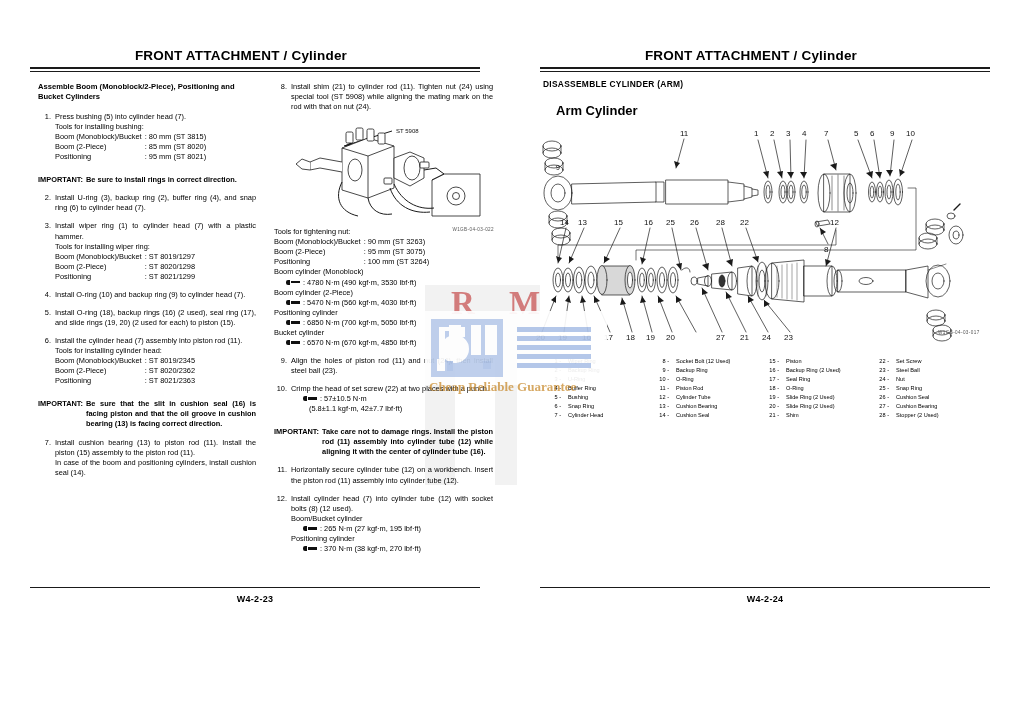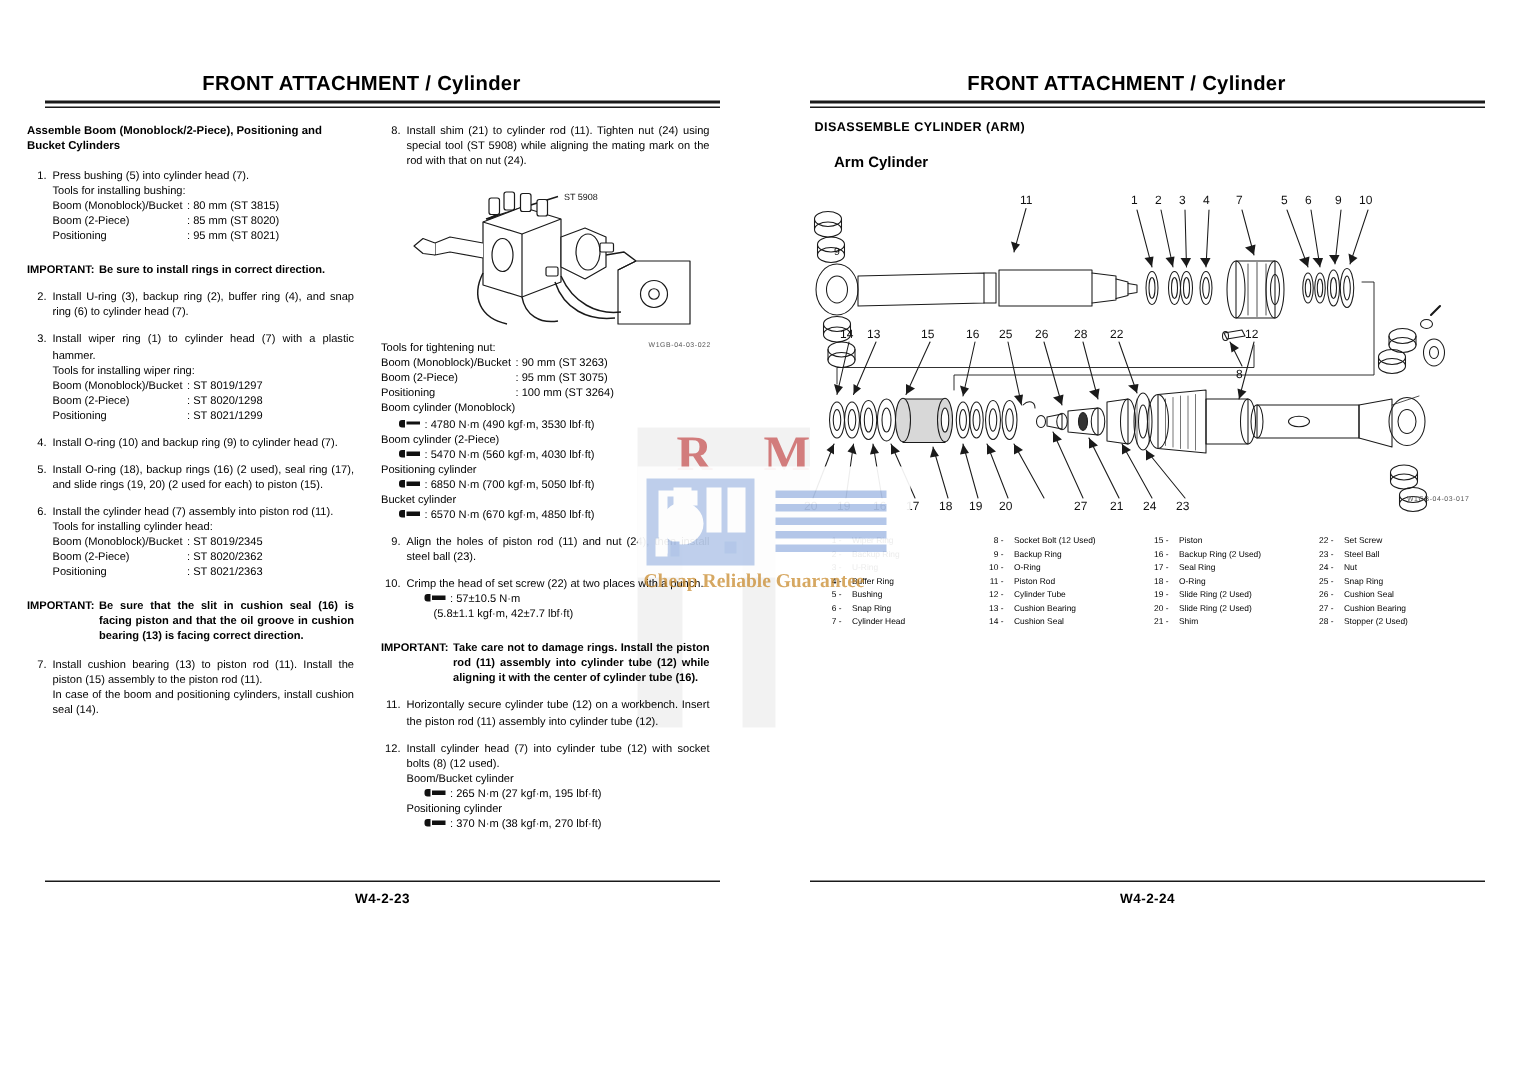--- a/index.html
+++ b/index.html
@@ -27,21 +27,21 @@
     margin:4px 30px 0 30px;border-top:2.2px solid #1a1a1a;
     border-bottom:1px solid #1a1a1a;height:1.5px;
   }
 
   
   .ftr{position:absolute;bottom:26px;left:30px;right:30px;}
   .ftr-rule{border-top:1.6px solid #1a1a1a;}
   .ftr-num{text-align:center;font-weight:bold;font-size:9px;margin-top:6px;letter-spacing:.3px;}
 
   
-  .cols{position:absolute;top:82px;left:18px;width:455px;display:flex;gap:18px;}
+  .cols{position:absolute;top:82px;left:38px;width:455px;display:flex;gap:18px;}
   .col{width:219px;font-size:7.4px;line-height:1.36;}
 
   h2.sec{font-size:7.6px;font-weight:bold;margin:0 0 9px 0;line-height:1.38;}
 
   .step{display:flex;margin:0 0 8px 0;}
   .step .no{width:13px;flex:none;text-align:right;padding-right:4px;}
   .step .bd{flex:1;text-align:justify;}
   .step.tight{margin-bottom:4px;}
 
   .imp{display:flex;margin:13px 0 8px 0;font-weight:bold;}
@@ -69,21 +69,21 @@
     background:#111;
   }
 
   
   .fig-st{position:relative;width:210px;height:105px;margin:6px 0 4px 10px;}
   .fig-code{font-size:4.6px;color:#555;letter-spacing:.4px;text-align:right;
             margin-top:1px;}
 
   
   .r-h3{position:absolute;top:79px;left:543px;font-size:8.4px;font-weight:bold;letter-spacing:.3px;}
-  .r-h4{position:absolute;top:103px;left:556px;font-size:10px;font-weight:bold;}
+  .r-h4{position:absolute;top:103px;left:556px;font-size:13px;font-weight:bold;}
 
   .diagram{position:absolute;top:120px;left:536px;width:470px;height:230px;}
   .dcode{position:absolute;top:330px;left:938px;font-size:4.6px;color:#555;letter-spacing:.4px;}
 
   .legend{position:absolute;top:357px;left:546px;width:450px;
           display:flex;font-size:5.6px;line-height:1.62;}
   .legend .lcol{width:108px;}
   .legend .lcol.w2{width:110px;}
   .legend .lrow{white-space:nowrap;}
   .legend .ln{display:inline-block;width:15px;text-align:right;}

